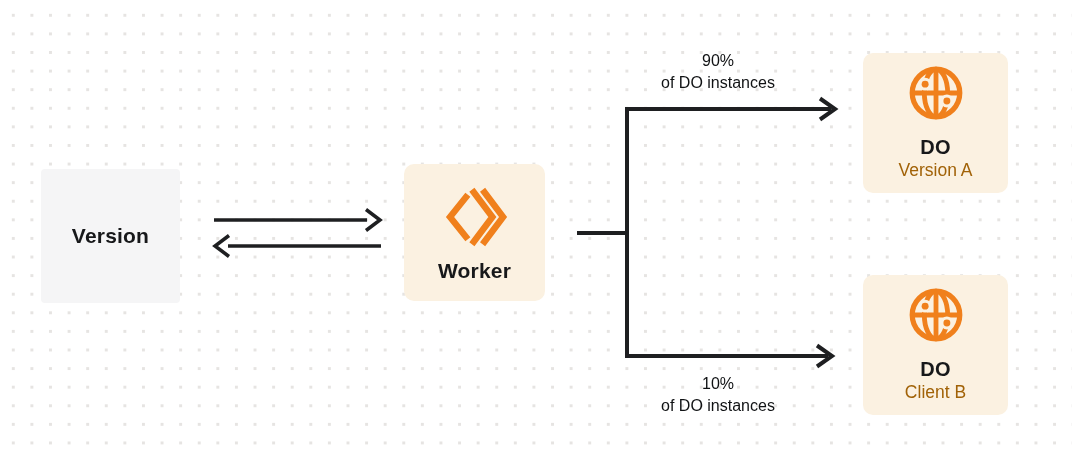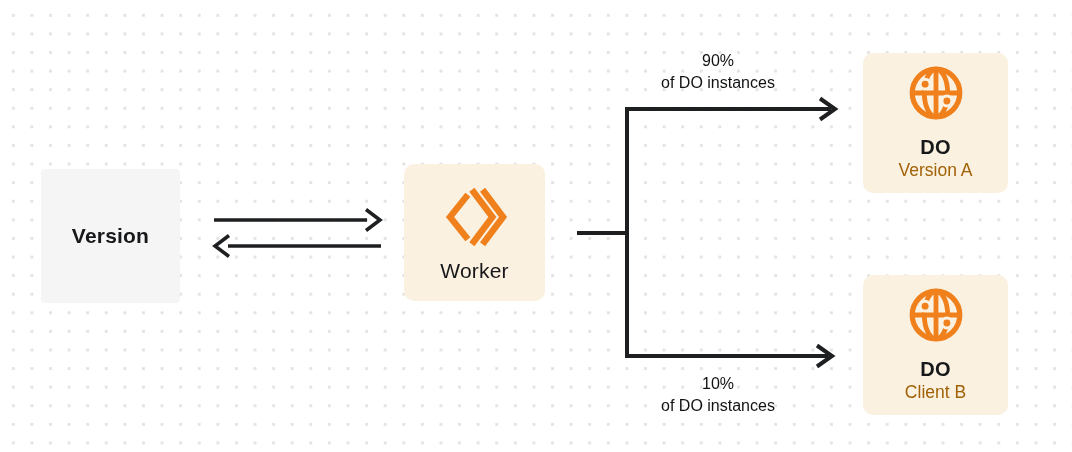--- a/index.html
+++ b/index.html
@@ -43,21 +43,21 @@
     justify-content:center;
   }
   .node-cream{
     background:var(--node-cream);
     border-radius:10px;
   }
   .client-node{left:41px;top:169px;width:139px;height:134px}
   .client-label{font-size:21px;font-weight:700;letter-spacing:.2px}
   .worker-node{left:404px;top:164px;width:141px;height:137px;padding-top:20px}
   .worker-icon{display:block;overflow:visible}
-  .worker-label{font-size:21px;font-weight:400;margin-top:9px;letter-spacing:.2px}
+  .worker-label{font-size:21px;font-weight:700;margin-top:9px;letter-spacing:.2px}
   .do-node{width:145px;height:140px;left:863px;padding-top:11px}
   .do-node-a{top:53px}
   .do-node-b{top:275px}
   .do-icon{display:block}
   .do-title{font-size:20px;font-weight:700;margin-top:14px;line-height:22px;letter-spacing:.2px}
   .do-subtitle{font-size:17.5px;font-weight:400;color:#a16207;line-height:22px;margin-top:1px}
   .edge-label{
     position:absolute;
     left:617px;
     width:202px;

